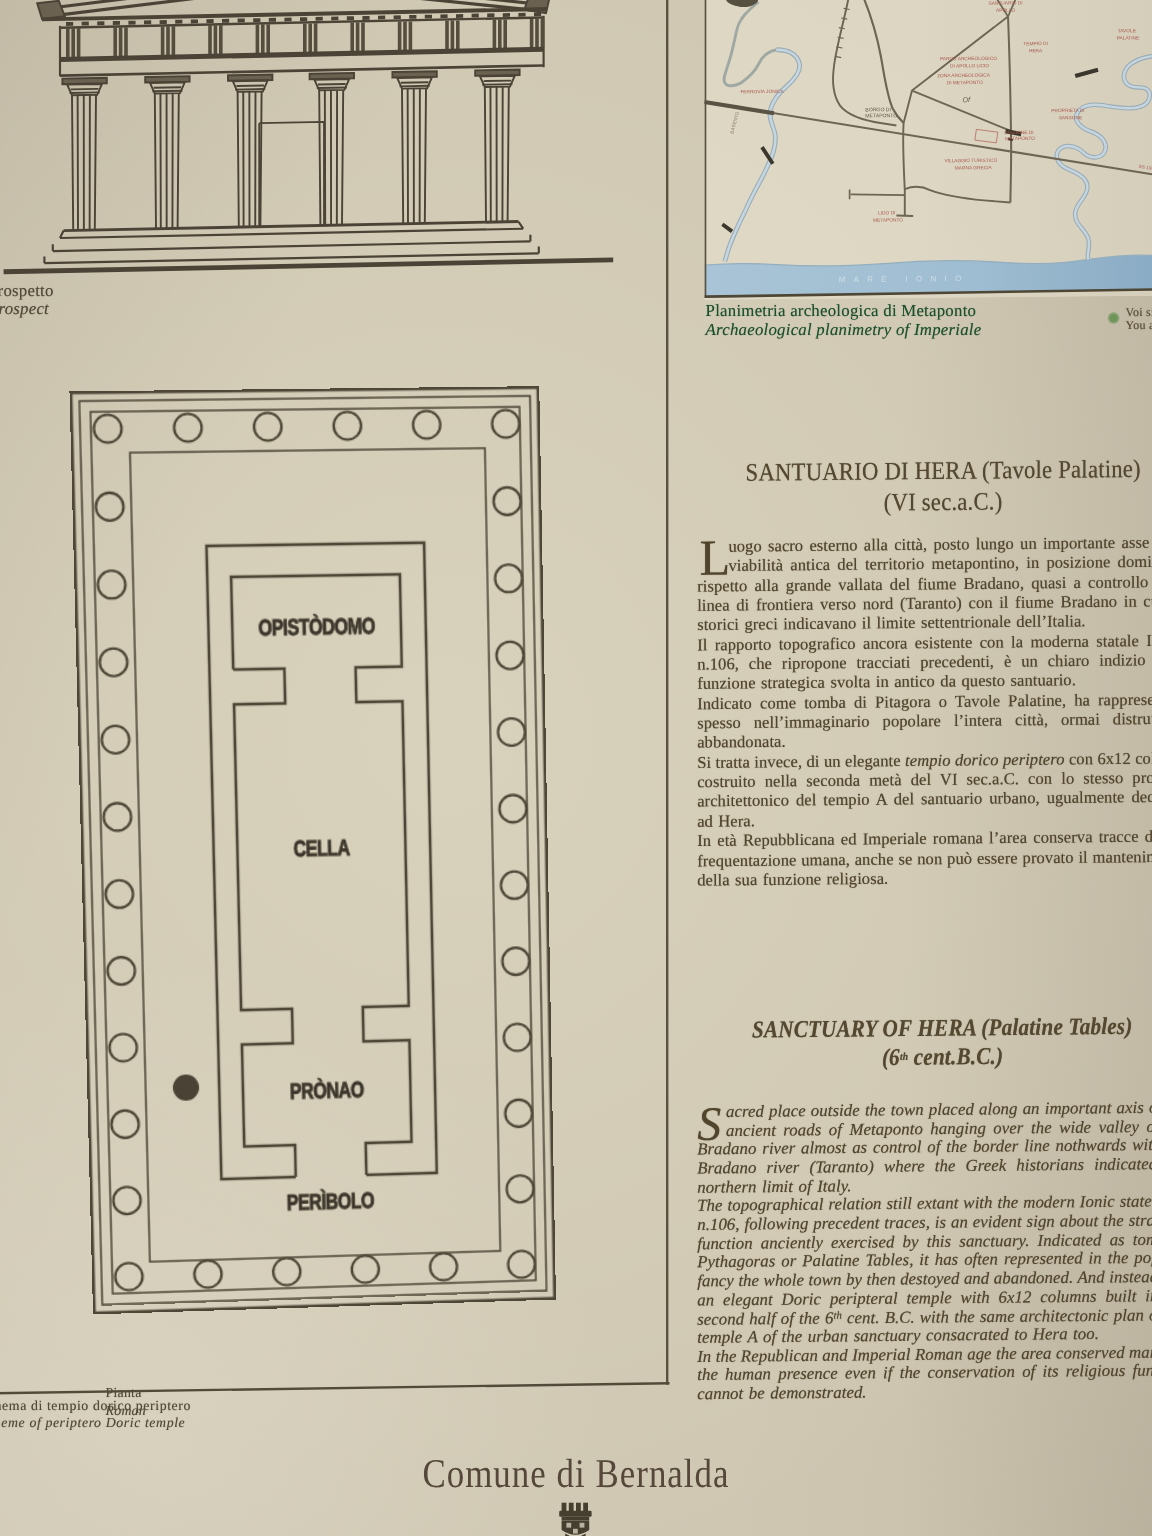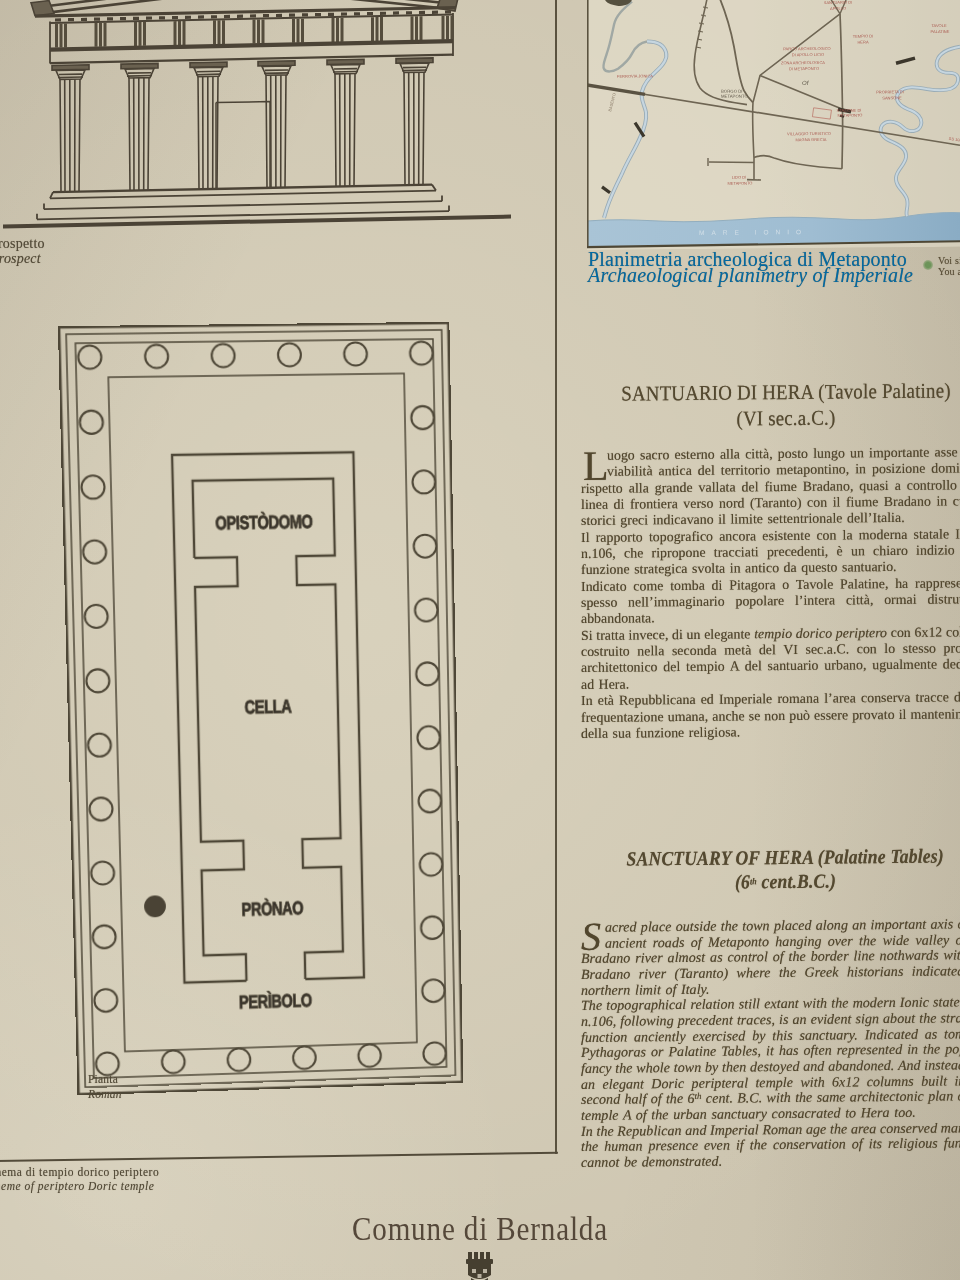--- a/index.html
+++ b/index.html
@@ -157,21 +157,21 @@
     <path d="M131,232 L131,155 L273,155 L273,232 L234,232 L234,261 L273,261 L273,517 L234,517 L234,546 L273,546 L273,632 L234,632 L234,659"></path>
     <path d="M131,232 L174,232 L174,261 L131,261 L131,517 L174,517 L174,546 L131,546 L131,632 L174,632 L174,659"></path>
   </g>
   <circle cx="83" cy="581" r="11" fill="#4a4335" stroke="none"></circle>
   <text class="plab" text-anchor="middle" transform="translate(202,204) scale(0.78,1)">OPISTÒDOMO</text>
   <text class="plab" text-anchor="middle" transform="translate(202,389) scale(0.78,1)">CELLA</text>
   <text class="plab" text-anchor="middle" transform="translate(202,593) scale(0.78,1)">PRÒNAO</text>
   <text class="plab" text-anchor="middle" transform="translate(203,687) scale(0.78,1)">PERÌBOLO</text>
 </g>
 </svg>
-<div class="abs cap" style="left:88px;top:1072px;font-size:11.5px;line-height:14.5px;">Pianta<br><span class="capi">Roman</span></div>
+<div class="abs cap" style="left:88px;top:1154px;font-size:11.5px;line-height:14.5px;">Pianta<br><span class="capi">Roman</span></div>
 
 <div class="abs" id="vrule"></div>
 <div class="abs" id="hrule"></div>
 <div class="abs cap" style="left:-17px;top:1166px;font-size:11.5px;line-height:13.8px;letter-spacing:0.5px;">Schema di tempio dorico periptero<br><span class="capi">Scheme of periptero Doric temple</span></div>
 
 <svg class="abs" id="map" width="373" height="250" viewBox="0 0 373 250" style="left:587px;top:0;transform:skewY(-0.5deg);transform-origin:0 125px;">
   <rect x="0" y="0" width="373" height="250" fill="rgba(238,232,216,0.45)"></rect>
 
   <defs>
         <linearGradient id="seag" x1="0" y1="0" x2="1" y2="0">
@@ -256,21 +256,21 @@
         <text x="134" y="99">METAPONTO</text>
     <text x="215" y="87" font-size="6px" font-style="italic">Of</text>
     <text x="24" y="112" transform="rotate(-75 24 112)" fill="#8a7a68" font-size="4px">BASENTO</text>
   </g>
 
   <text x="112" y="236" fill="rgba(238,242,244,0.6)" font-family="Liberation Sans" font-size="6.5px" letter-spacing="7px">MARE IONIO</text>
 
   <path d="M0.8,0 L0.8,248" stroke="#5a523f" stroke-width="1.6" fill="none"></path>
   <path d="M0,247.2 L373,244.5" stroke="#4e4735" stroke-width="2.2" fill="none"></path>
 </svg>
-<div class="abs cap" style="left:588px;top:252px;font-size:20px;line-height:15.5px;color:#0369a1;">Planimetria archeologica di Metaponto<br><span class="capi">Archaeological planimetry of Imperiale</span></div>
+<div class="abs cap" style="left:588px;top:252px;font-size:14px;line-height:15.5px;color:#14532d;">Planimetria archeologica di Metaponto<br><span class="capi">Archaeological planimetry of Imperiale</span></div>
 <div class="abs" style="left:922.5px;top:259.5px;width:10px;height:10px;border-radius:50%;background:radial-gradient(circle,#6d9459 38%,rgba(109,148,89,0.35) 72%,rgba(109,148,89,0) 88%);"></div>
 <div class="abs cap" style="left:938px;top:255px;font-size:10px;line-height:11px;color:#5a4f38;white-space:nowrap;">Voi siete qui<br>You are here</div>
 
 <div class="abs" id="rcol">
   <div class="it-title" style="margin-top:382px;"><span class="sqz">SANTUARIO DI HERA (Tavole Palatine)</span></div>
   <div class="it-title" style="margin-top:1px;"><span class="sqz">(VI sec.a.C.)</span></div>
   <div class="body-it" style="position:relative;margin-top:15px;">
     <span class="dropcap" style="left:2px;top:3px;">L</span>
     <div class="jl line" style="padding-left:26px;">uogo sacro esterno alla città, posto lungo un importante asse della</div>
     <div class="jl line" style="padding-left:26px;">viabilità antica del territorio metapontino, in posizione dominante</div>

